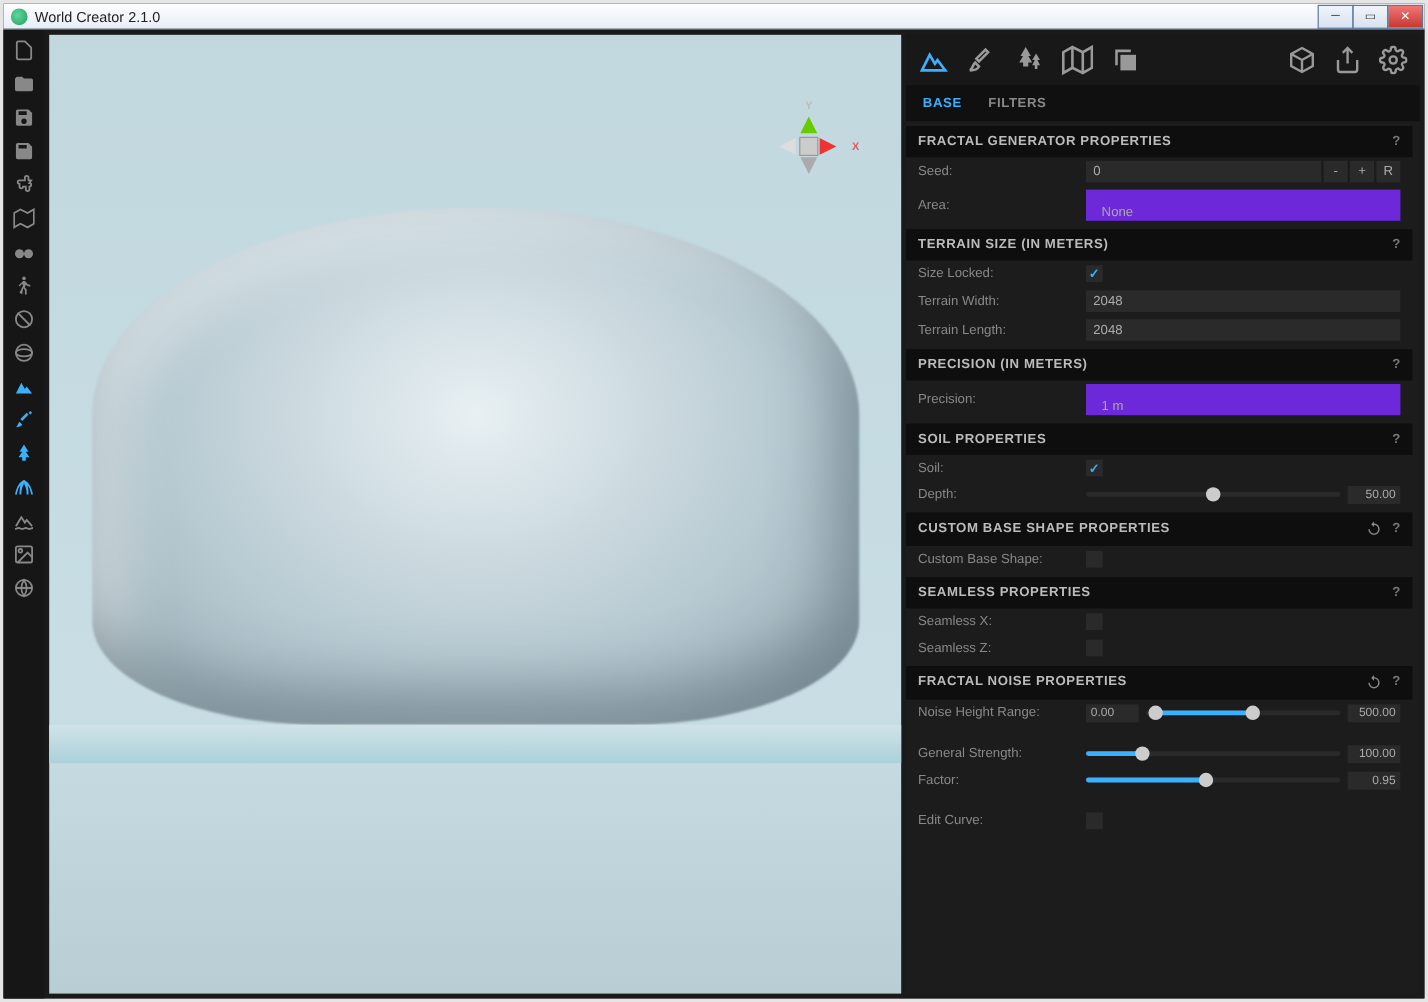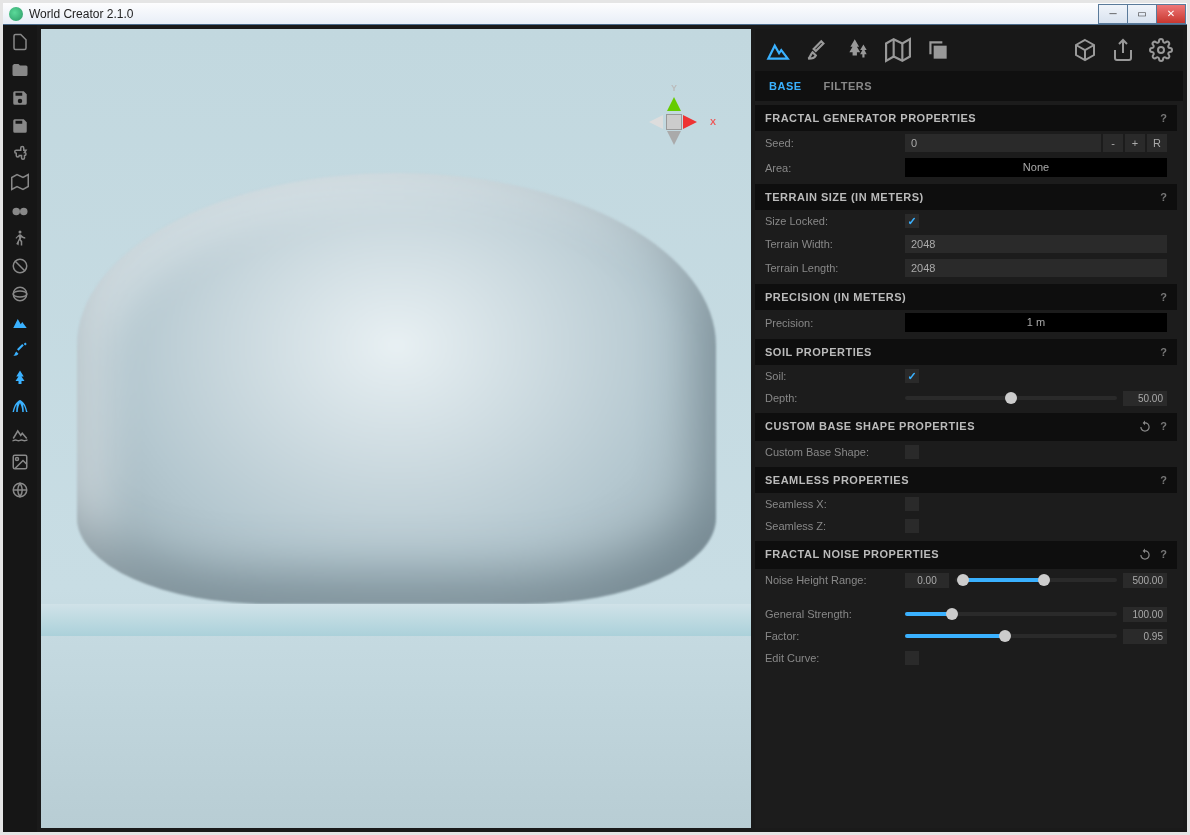--- a/index.html
+++ b/index.html
@@ -50,30 +50,30 @@
 .section-header { background: #0e0e0e; padding: 7px 10px; display: flex; align-items: flex-start; margin-top: 4px; }
 .section-title { color: #bbb; font-weight: bold; font-size: 11px; letter-spacing: 0.5px; flex: 1; }
 .section-help { color: #777; font-weight: bold; cursor: pointer; margin-left: 8px; }
 .section-reset { color: #888; cursor: pointer; margin-left: 6px; }
 
 .row { display: flex; align-items: center; padding: 3px 10px; min-height: 22px; }
 .row-label { color: #888; width: 140px; font-size: 11px; }
 .row-value { flex: 1; display: flex; align-items: center; gap: 2px; }
 .input-field { flex: 1; background: #2a2a2a; color: #aaa; border: none; padding: 3px 6px; font-size: 11px; height: 18px; }
 .btn-small { width: 20px; height: 18px; background: #2a2a2a; color: #aaa; border: none; font-size: 11px; cursor: pointer; display: flex; align-items: center; justify-content: center; }
-.dropdown { flex: 1; background: #000000; color: #aaa; text-align: center; padding: 3px; font-size: 11px; height: 19px; cursor: pointer; }
+.dropdown { flex: 1; background: #6d28d9; color: #aaa; padding: 13px; font-size: 11px; height: 19px; cursor: pointer; }
 .checkbox { width: 14px; height: 14px; background: #2a2a2a; display: flex; align-items: center; justify-content: center; cursor: pointer; color: #3ab1ff; font-size: 11px; font-weight: bold; }
 .readonly { color: #888; font-size: 11px; padding-left: 4px; }
 
 .slider-row { display: flex; align-items: center; gap: 6px; flex: 1; }
 .slider-track { flex: 1; height: 4px; background: #2a2a2a; position: relative; border-radius: 2px; }
 .slider-fill { position: absolute; left: 0; top: 0; bottom: 0; background: #3ab1ff; border-radius: 2px; }
 .slider-thumb { position: absolute; width: 12px; height: 12px; background: #ccc; border-radius: 50%; top: -4px; transform: translateX(-50%); cursor: pointer; }
 .slider-val { width: 44px; text-align: right; color: #aaa; font-size: 10px; background: #2a2a2a; padding: 2px 4px; }
-.slider-val-left { width: 44px; text-align: center; color: #aaa; font-size: 10px; background: #2a2a2a; padding: 2px 4px; }
+.slider-val-left { width: 44px; text-align: left; color: #aaa; font-size: 10px; background: #2a2a2a; padding: 2px 4px; }
 
 svg { display: block; }
 </style>
 </head>
 <body>
 
 <div class="window">
   <div class="titlebar">
     <div class="titlebar-icon"></div>
     <div class="titlebar-title">World Creator 2.1.0</div>
@@ -395,21 +395,21 @@
         <div class="row">
           <div class="row-label">Factor:</div>
           <div class="slider-row">
             <div class="slider-track">
                 <div class="slider-fill" style="width:47%"></div>
                 <div class="slider-thumb" style="left:47%"></div>
               </div>
             <div class="slider-val">0.95</div>
           </div>
         </div>
-        <div class="row" style="">
+        <div class="row" style="margin-top:12px">
           <div class="row-label">Edit Curve:</div>
           <div class="row-value">
               <div class="checkbox"></div>
             </div>
         </div>
 
       </div>
     </div>
   </div>
 </div>

